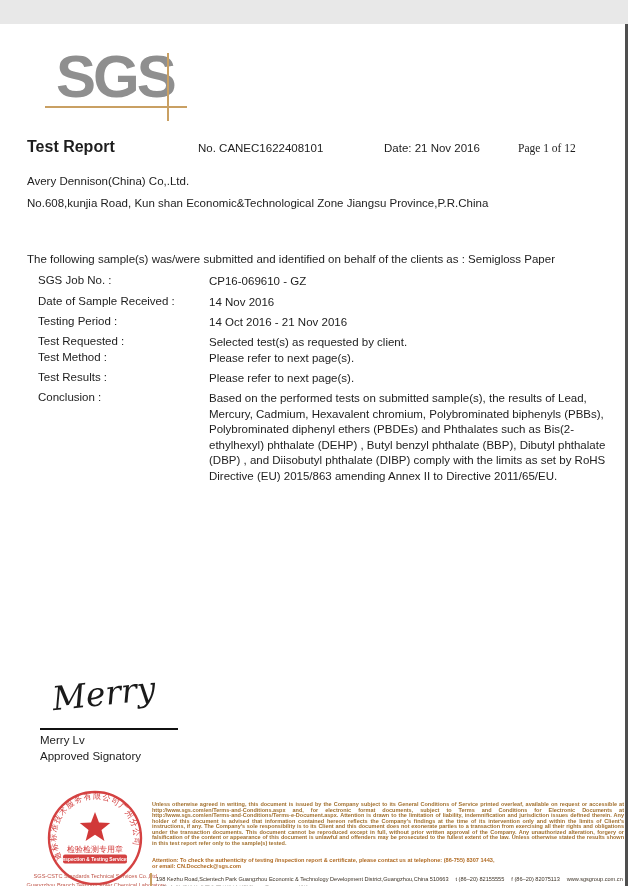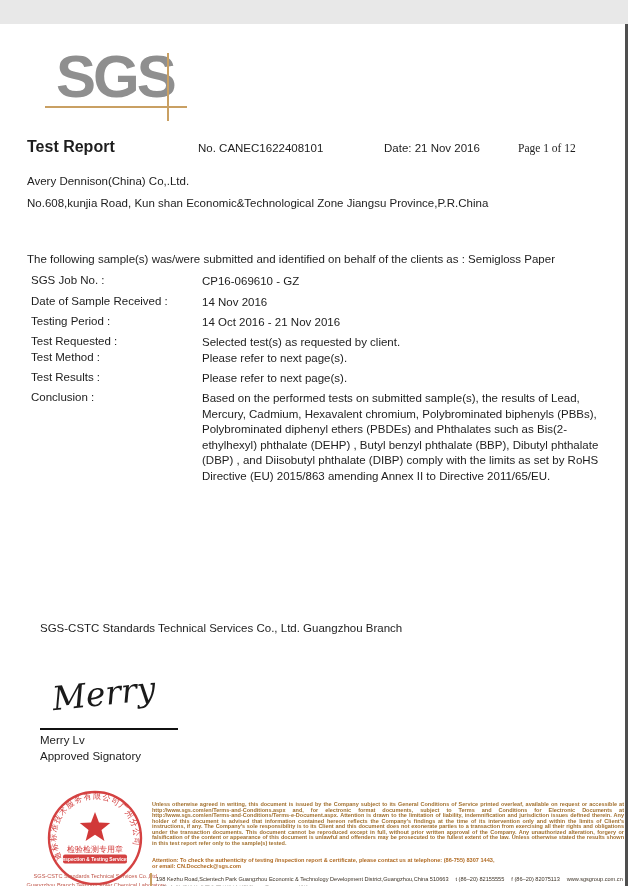--- a/index.html
+++ b/index.html
@@ -16,21 +16,21 @@
   .hdr-meta{font-size:11.5px;top:118px;}
   #report-no{left:198px;}
   #report-date{left:384px;}
   #report-page{left:518px;font-family:Liberation Serif, serif;}
   
   #client-block{left:27px;top:146px;font-size:11.5px;line-height:22px;}
   
   #sample-intro{left:27px;top:229px;font-size:11.5px;}
   
   #fields{left:27px;top:250px;width:580px;font-size:11.5px;}
-  .frow{position:absolute;left:4px;display:flex;justify-content:space-between;}
+  .frow{position:absolute;left:11px;display:flex;justify-content:space-between;}
   .flabel{width:171px;flex:0 0 171px;}
   .fvalue{width:406px;line-height:15.5px;}
   .r0{top:0px}.r1{top:21px}.r2{top:41px}.r3{top:61px}.r4{top:77px}.r5{top:97px}.r6{top:117px}
   
   #signed-block{left:40px;top:597px;font-size:11.5px;line-height:15px;}
   #sig-script{left:52px;top:650px;font-size:33px;font-family:"DejaVu Serif",serif;
               font-style:italic;color:#1a1a1a;transform:rotate(-6deg);}
   #sig-line{left:40px;top:704px;width:138px;height:2px;background:#111;}
   #sig-name-block{left:40px;top:709px;font-size:11.5px;line-height:15.5px;}
   
@@ -97,21 +97,20 @@
       <div class="flabel">Test Results :</div>
       <div class="fvalue">Please refer to next page(s).</div>
     </div>
     <div class="frow r6">
       <div class="flabel">Conclusion :</div>
       <div class="fvalue">Based on the performed tests on submitted sample(s), the results of Lead, Mercury, Cadmium, Hexavalent chromium, Polybrominated biphenyls (PBBs), Polybrominated diphenyl ethers (PBDEs) and Phthalates such as Bis(2-ethylhexyl) phthalate (DEHP) , Butyl benzyl phthalate (BBP), Dibutyl phthalate (DBP) , and Diisobutyl phthalate (DIBP) comply with the limits as set by RoHS Directive (EU) 2015/863 amending Annex II to Directive 2011/65/EU.</div>
     </div>
   </div>
 
   <div class="abs" id="signed-block">
-    <div>SGS-CSTC Standards Technical Services Co., Ltd. Guangzhou Branch</div>
   </div>
 
   <div class="abs" id="sig-script">Merry</div>
   <div class="abs" id="sig-line"></div>
   <div class="abs" id="sig-name-block">
     <div>Merry Lv</div>
     <div>Approved Signatory</div>
   </div>
 
   <div class="abs" id="stamp">

